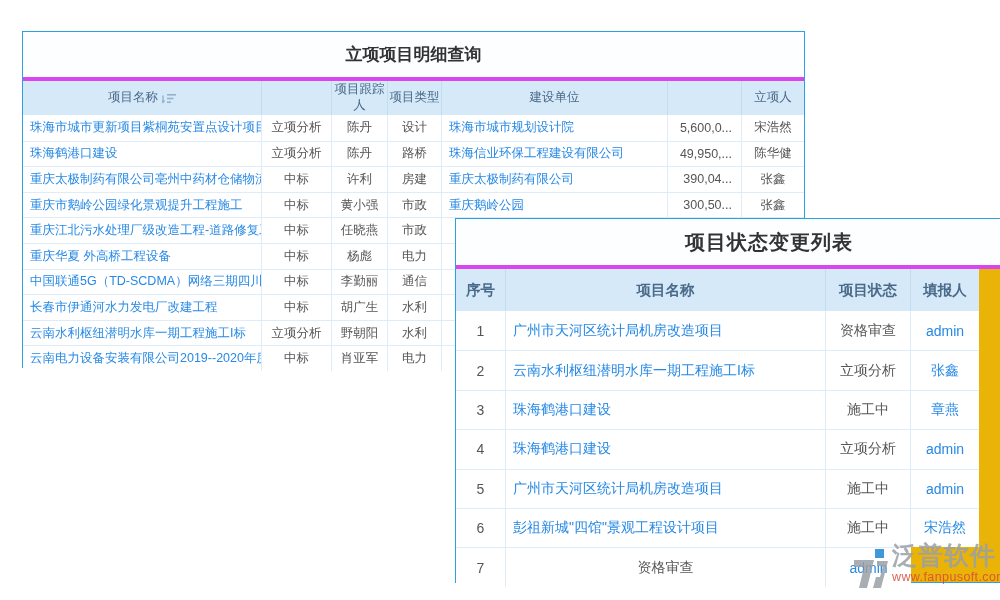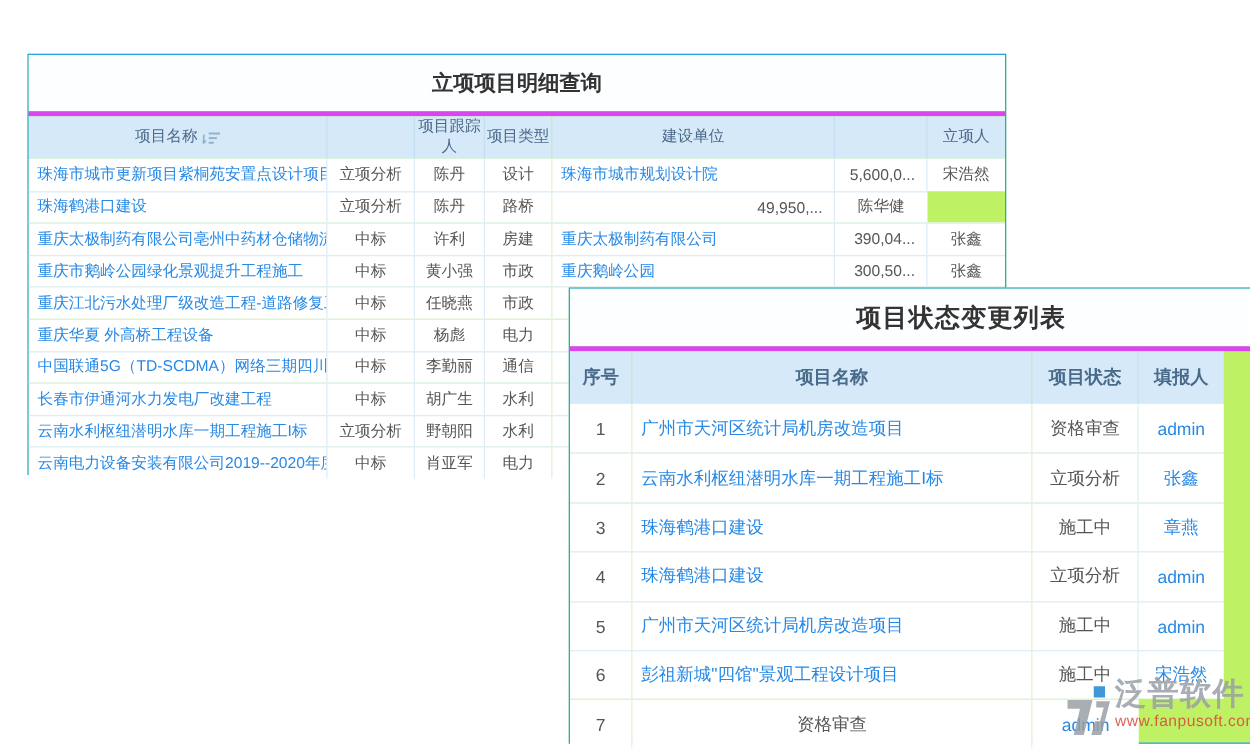--- a/index.html
+++ b/index.html
@@ -2,23 +2,22 @@
 <html><head>
 <meta charset="utf-8">
 <style>
   html,body{margin:0;padding:0;}
   body{
     width:1000px;height:600px;position:relative;background:#ffffff;
     font-family:"Liberation Sans","DejaVu Sans",sans-serif;
     overflow:hidden;
   }
   .panel{
-    position:absolute;background:#bef264;border:1px solid #29a2e2;
+    position:absolute;background:#eab308;border:1px solid #29a2e2;
     box-sizing:border-box;
-    margin-top:12px;
   }
   #t1{left:22px;top:31px;width:783px;height:337px;z-index:1;}
   #t2{left:455px;top:218px;width:628px;height:365px;z-index:2;}
 
   .title{
     display:flex;align-items:center;justify-content:center;
     font-weight:bold;color:#333333;background:#fdfeff;
   }
   #t1 .title{height:45px;font-size:17px;}
   #t2 .title{height:46px;font-size:20px;letter-spacing:1px;}
@@ -113,20 +112,21 @@
         <div class="td c">设计</div>
         <div class="td l link">珠海市城市规划设计院</div>
         <div class="td r">5,600,0...</div>
         <div class="td c">宋浩然</div>
       </div>
       <div class="tr">
         <div class="td l link">珠海鹤港口建设</div>
         <div class="td c">立项分析</div>
         <div class="td c">陈丹</div>
         <div class="td c">路桥</div>
+        <div class="td l link">珠海信业环保工程建设有限公司</div>
         <div class="td r">49,950,...</div>
         <div class="td c">陈华健</div>
       </div>
       <div class="tr">
         <div class="td l link">重庆太极制药有限公司亳州中药材仓储物流基地</div>
         <div class="td c">中标</div>
         <div class="td c">许利</div>
         <div class="td c">房建</div>
         <div class="td l link">重庆太极制药有限公司</div>
         <div class="td r">390,04...</div>

